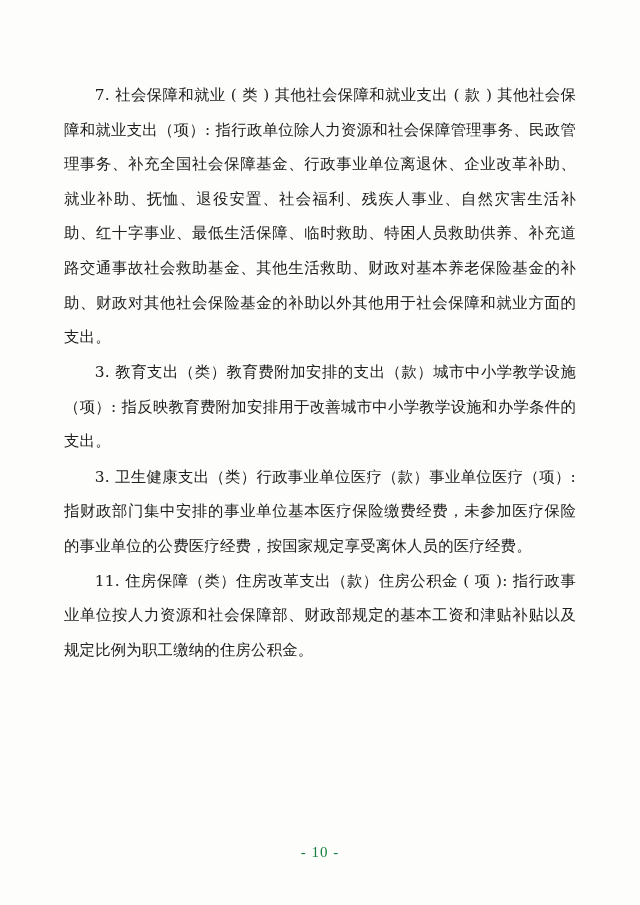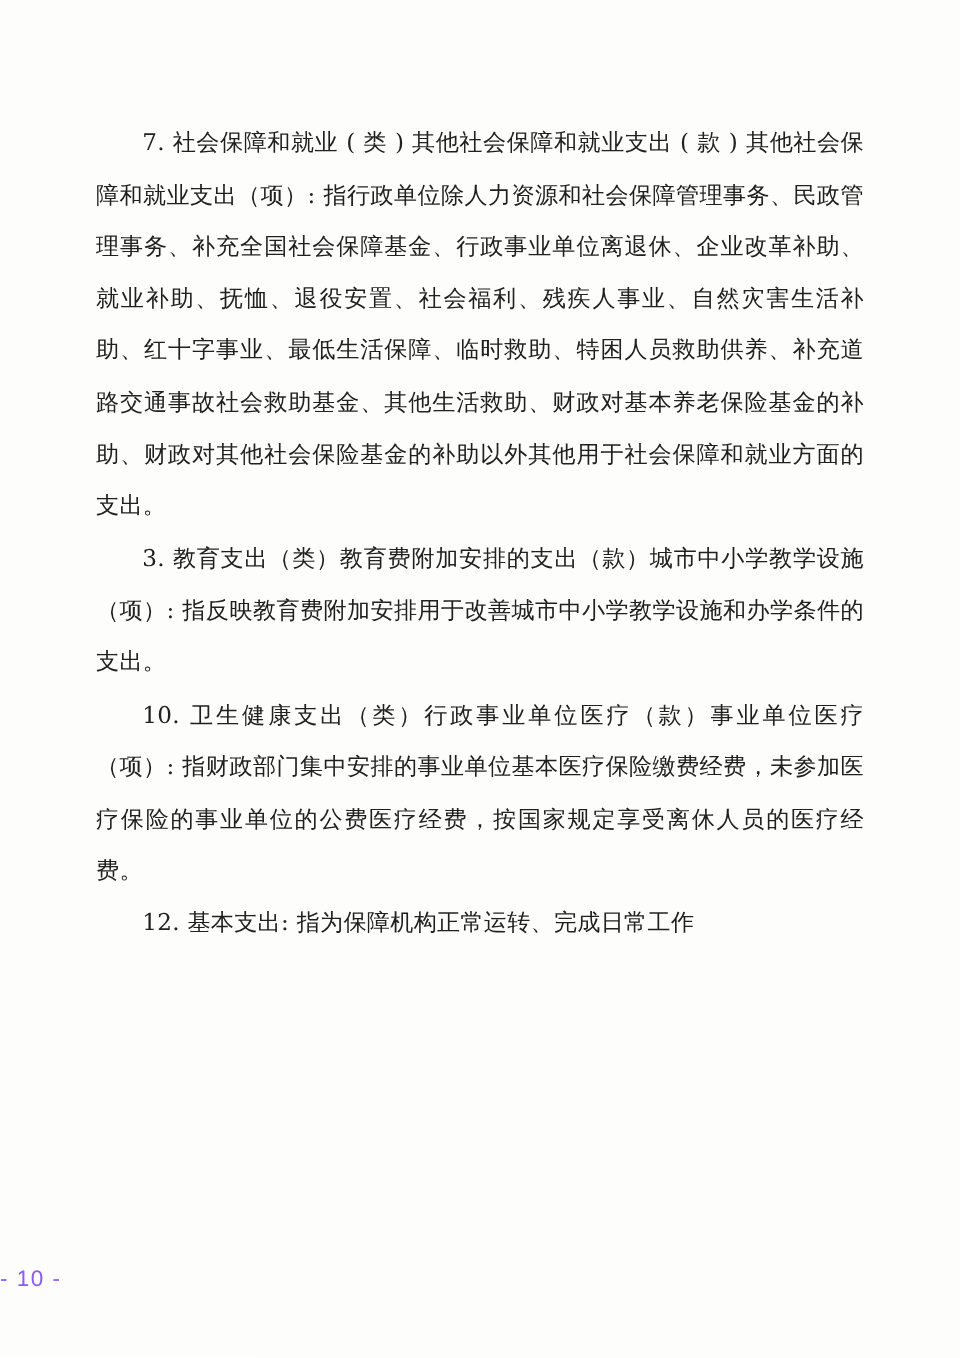--- a/index.html
+++ b/index.html
@@ -34,31 +34,31 @@
     margin: 0 0 0.5px 0;
     text-indent: 2em;
     text-align: justify;
     text-justify: inter-ideograph;
   }
   .footer {
     position: absolute;
     left: 0;
     right: 0;
     bottom: 44px;
-    text-align: left;
+    text-align: center;
     font-size: 15px;
-    color: #8b5cf6;
-    font-family: Liberation Sans, sans-serif;
+    color: #15803d;
+    font-family: Liberation Serif, serif;
     letter-spacing: 1px;
   }
 </style>
 </head>
 <body>
 
 <div class="page">
   <div class="doc-body">
     <p class="para">7.  社会保障和就业 ( 类 ) 其他社会保障和就业支出 ( 款 ) 其他社会保障和就业支出（项）: 指行政单位除人力资源和社会保障管理事务、民政管理事务、补充全国社会保障基金、行政事业单位离退休、企业改革补助、就业补助、抚恤、退役安置、社会福利、残疾人事业、自然灾害生活补助、红十字事业、最低生活保障、临时救助、特困人员救助供养、补充道路交通事故社会救助基金、其他生活救助、财政对基本养老保险基金的补助、财政对其他社会保险基金的补助以外其他用于社会保障和就业方面的支出。</p>
     <p class="para">3.  教育支出（类）教育费附加安排的支出（款）城市中小学教学设施（项）: 指反映教育费附加安排用于改善城市中小学教学设施和办学条件的支出。</p>
-    <p class="para">10. 卫生健康支出（类）行政事业单位医疗（款）事业单位医疗（项）: 指财政部门集中安排的事业单位基本医疗保险缴费经费，未参加医疗保险的事业单位的公费医疗经费，按国家规定享受离休人员的医疗经费。</p>
-    <p class="para">12. 基本支出: 指为保障机构正常运转、完成日常工作</p>
+    <p class="para">3. 卫生健康支出（类）行政事业单位医疗（款）事业单位医疗（项）: 指财政部门集中安排的事业单位基本医疗保险缴费经费，未参加医疗保险的事业单位的公费医疗经费，按国家规定享受离休人员的医疗经费。</p>
+    <p class="para">11.  住房保障（类）住房改革支出（款）住房公积金 ( 项 ): 指行政事业单位按人力资源和社会保障部、财政部规定的基本工资和津贴补贴以及规定比例为职工缴纳的住房公积金。</p>
   </div>
   <div class="footer">- 10 -</div>
 </div>
 
 </body></html>

